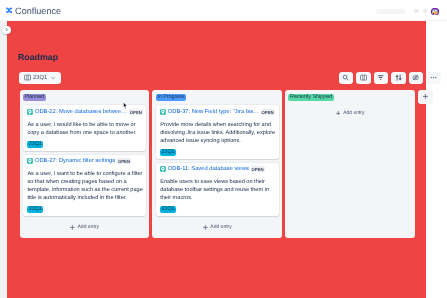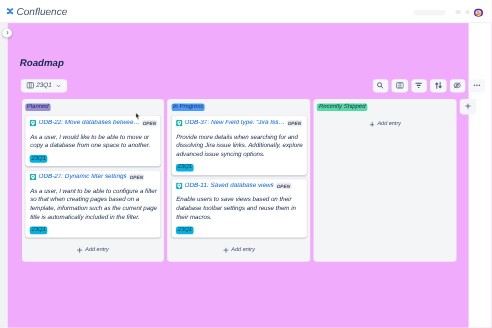--- a/index.html
+++ b/index.html
@@ -1,19 +1,19 @@
 <!DOCTYPE html>
 <html><head>
 <meta charset="utf-8">
 <style>
   html,body{margin:0;padding:0;}
   body{width:447px;height:298px;overflow:hidden;background:#fff;
        font-family:"Liberation Sans",sans-serif;color:#172b4d;
        -webkit-font-smoothing:antialiased;text-rendering:geometricPrecision;}
-  #app{position:relative;width:426px;height:298px;font-style:italic;}
+  #app{position:relative;width:426px;height:298px;}
 
   
   .topnav{position:absolute;left:0;top:0;width:447px;height:21px;background:#fff;
           border-bottom:1px solid #f1f2f4;box-sizing:border-box;}
   .brand{position:absolute;left:5.8px;top:0;height:21px;display:flex;align-items:center;gap:2.9px;}
   .brand-mark{width:6.4px;height:6.4px;display:block;margin-top:.3px;}
   .brand-text{font-size:9.1px;color:#42526e;line-height:9px;position:relative;top:.5px;}
 
   .nav-search{position:absolute;left:376px;top:8.6px;width:29.3px;height:5.1px;
               border-radius:2.5px;background:#f4f5f7;}
@@ -24,21 +24,21 @@
           background:#6b1fb1;overflow:hidden;line-height:0;font-size:0;}
   .avatar svg{display:block;}
 
   
   .sidebar{position:absolute;left:0;top:21px;width:6.8px;height:277px;background:#f1f2f4;}
   .sb-expand{position:absolute;left:2.4px;top:25.7px;width:8.2px;height:8.2px;z-index:20;
              border-radius:50%;background:#fff;box-shadow:0 0 0 .5px rgba(9,30,66,.1),0 1px 2px rgba(9,30,66,.2);
              display:flex;align-items:center;justify-content:center;}
 
   
-  .content{position:absolute;left:6.8px;top:21px;right:0;bottom:0;background:#f0abfc;}
+  .content{position:absolute;left:6.8px;top:21px;right:0;bottom:0;background:#ef4444;}
   .page-title{position:absolute;left:11.2px;top:31.7px;font-size:8.8px;font-weight:700;
               color:#172b4d;line-height:9px;}
 
   .view-btn{position:absolute;left:12.2px;top:50.7px;height:12.2px;width:42.4px;display:flex;align-items:center;
             padding:0 0 0 4.7px;border-radius:3px;background:#f6f7f8;box-sizing:border-box;}
   .view-btn .lbl{font-size:5.8px;color:#44546f;line-height:6px;margin-left:2.2px;}
   .view-btn .chev{margin-left:4.3px;}
 
   .toolbar{position:absolute;top:50.7px;left:331.8px;height:12.4px;display:flex;align-items:center;gap:2.7px;}
   .tb-btn{width:14.8px;height:12.4px;border-radius:3px;background:#f6f7f8;

